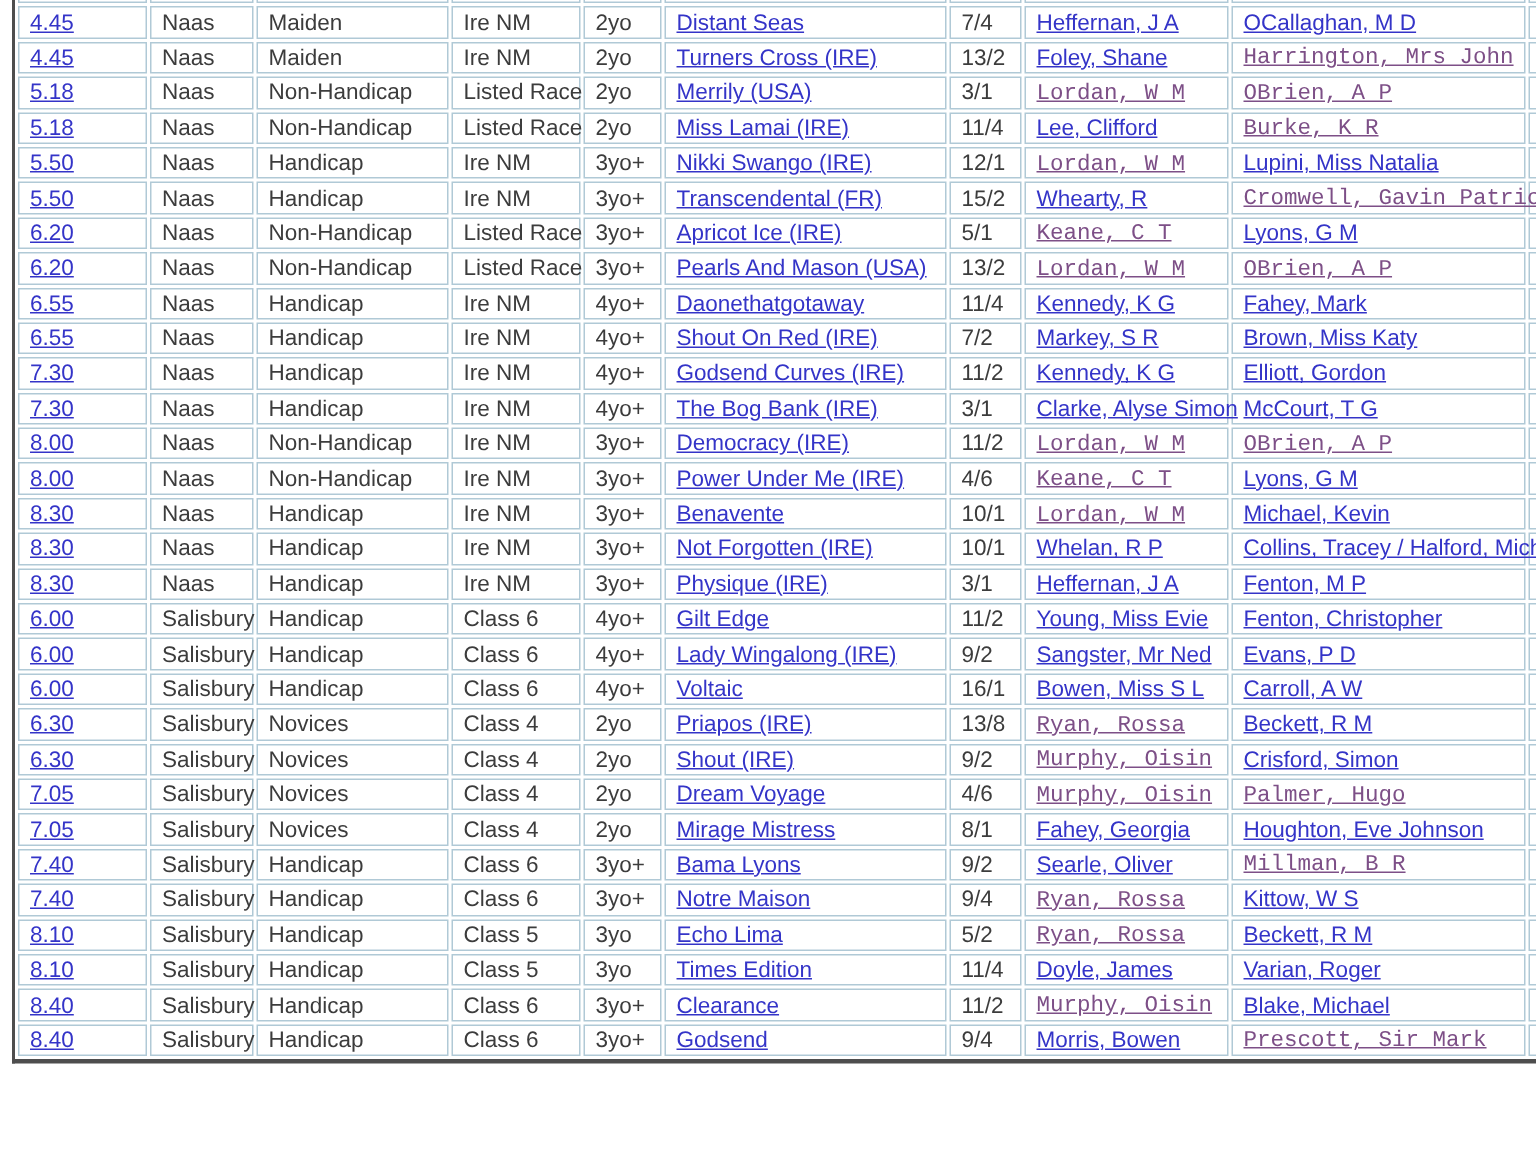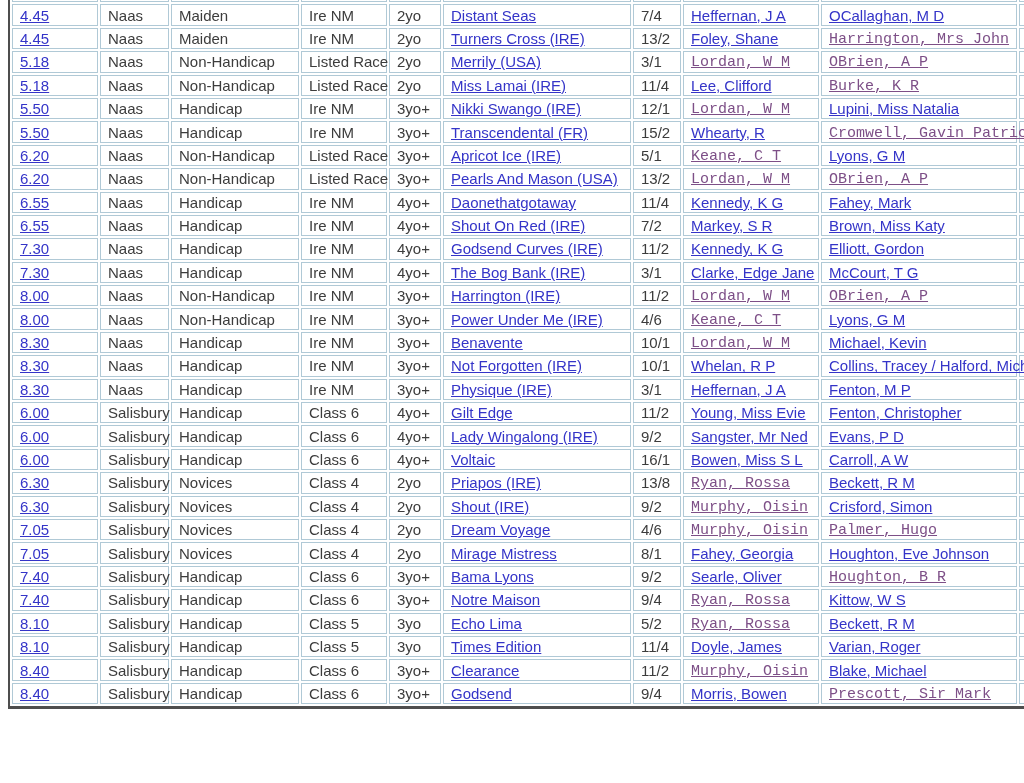--- a/index.html
+++ b/index.html
@@ -202,31 +202,31 @@
           <td></td>
         </tr>
         <tr>
           <td><a class="lnk">7.30</a></td>
           <td>Naas</td>
           <td>Handicap</td>
           <td>Ire NM</td>
           <td>4yo+</td>
           <td><a class="lnk">The Bog Bank (IRE)</a></td>
           <td>3/1</td>
-          <td><a class="lnk">Clarke, Edge Jane</a></td>
+          <td><a class="lnk">Clarke, Alyse Simon</a></td>
           <td><a class="lnk">McCourt, T G</a></td>
           <td></td>
         </tr>
         <tr>
           <td><a class="lnk">8.00</a></td>
           <td>Naas</td>
           <td>Non-Handicap</td>
           <td>Ire NM</td>
           <td>3yo+</td>
-          <td><a class="lnk">Harrington (IRE)</a></td>
+          <td><a class="lnk">Democracy (IRE)</a></td>
           <td>11/2</td>
           <td><a class="vis">Lordan, W M</a></td>
           <td><a class="vis">OBrien, A P</a></td>
           <td></td>
         </tr>
         <tr>
           <td><a class="lnk">8.00</a></td>
           <td>Naas</td>
           <td>Non-Handicap</td>
           <td>Ire NM</td>
@@ -359,21 +359,21 @@
         </tr>
         <tr>
           <td><a class="lnk">7.40</a></td>
           <td>Salisbury</td>
           <td>Handicap</td>
           <td>Class 6</td>
           <td>3yo+</td>
           <td><a class="lnk">Bama Lyons</a></td>
           <td>9/2</td>
           <td><a class="lnk">Searle, Oliver</a></td>
-          <td><a class="vis">Houghton, B R</a></td>
+          <td><a class="vis">Millman, B R</a></td>
           <td></td>
         </tr>
         <tr>
           <td><a class="lnk">7.40</a></td>
           <td>Salisbury</td>
           <td>Handicap</td>
           <td>Class 6</td>
           <td>3yo+</td>
           <td><a class="lnk">Notre Maison</a></td>
           <td>9/4</td>

